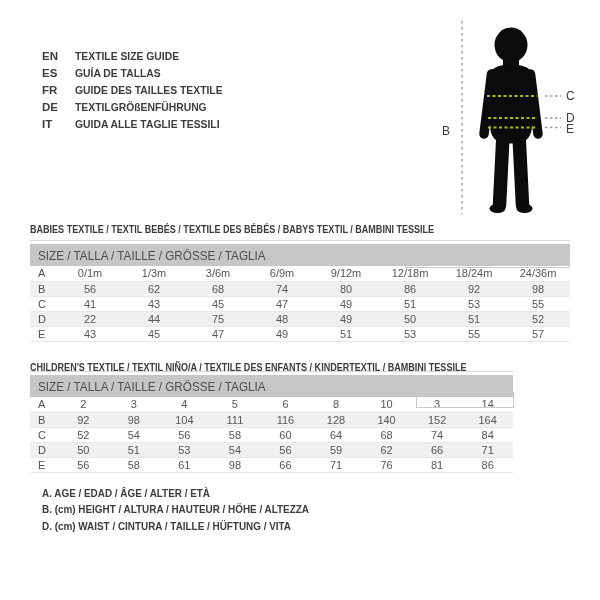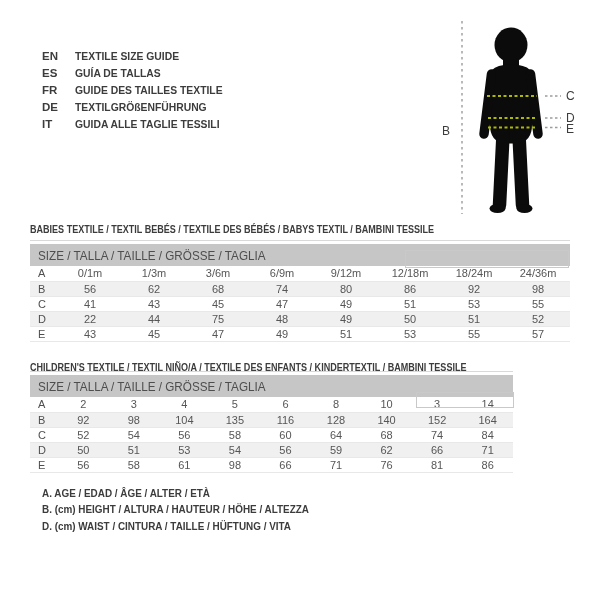--- a/index.html
+++ b/index.html
@@ -215,21 +215,21 @@
           <td>8</td>
           <td>10</td>
           <td>3</td>
           <td>14</td>
         </tr>
         <tr>
           <th>B</th>
           <td>92</td>
           <td>98</td>
           <td>104</td>
-          <td>135</td>
+          <td>111</td>
           <td>116</td>
           <td>128</td>
           <td>140</td>
           <td>152</td>
           <td>164</td>
         </tr>
         <tr>
           <th>C</th>
           <td>52</td>
           <td>54</td>

